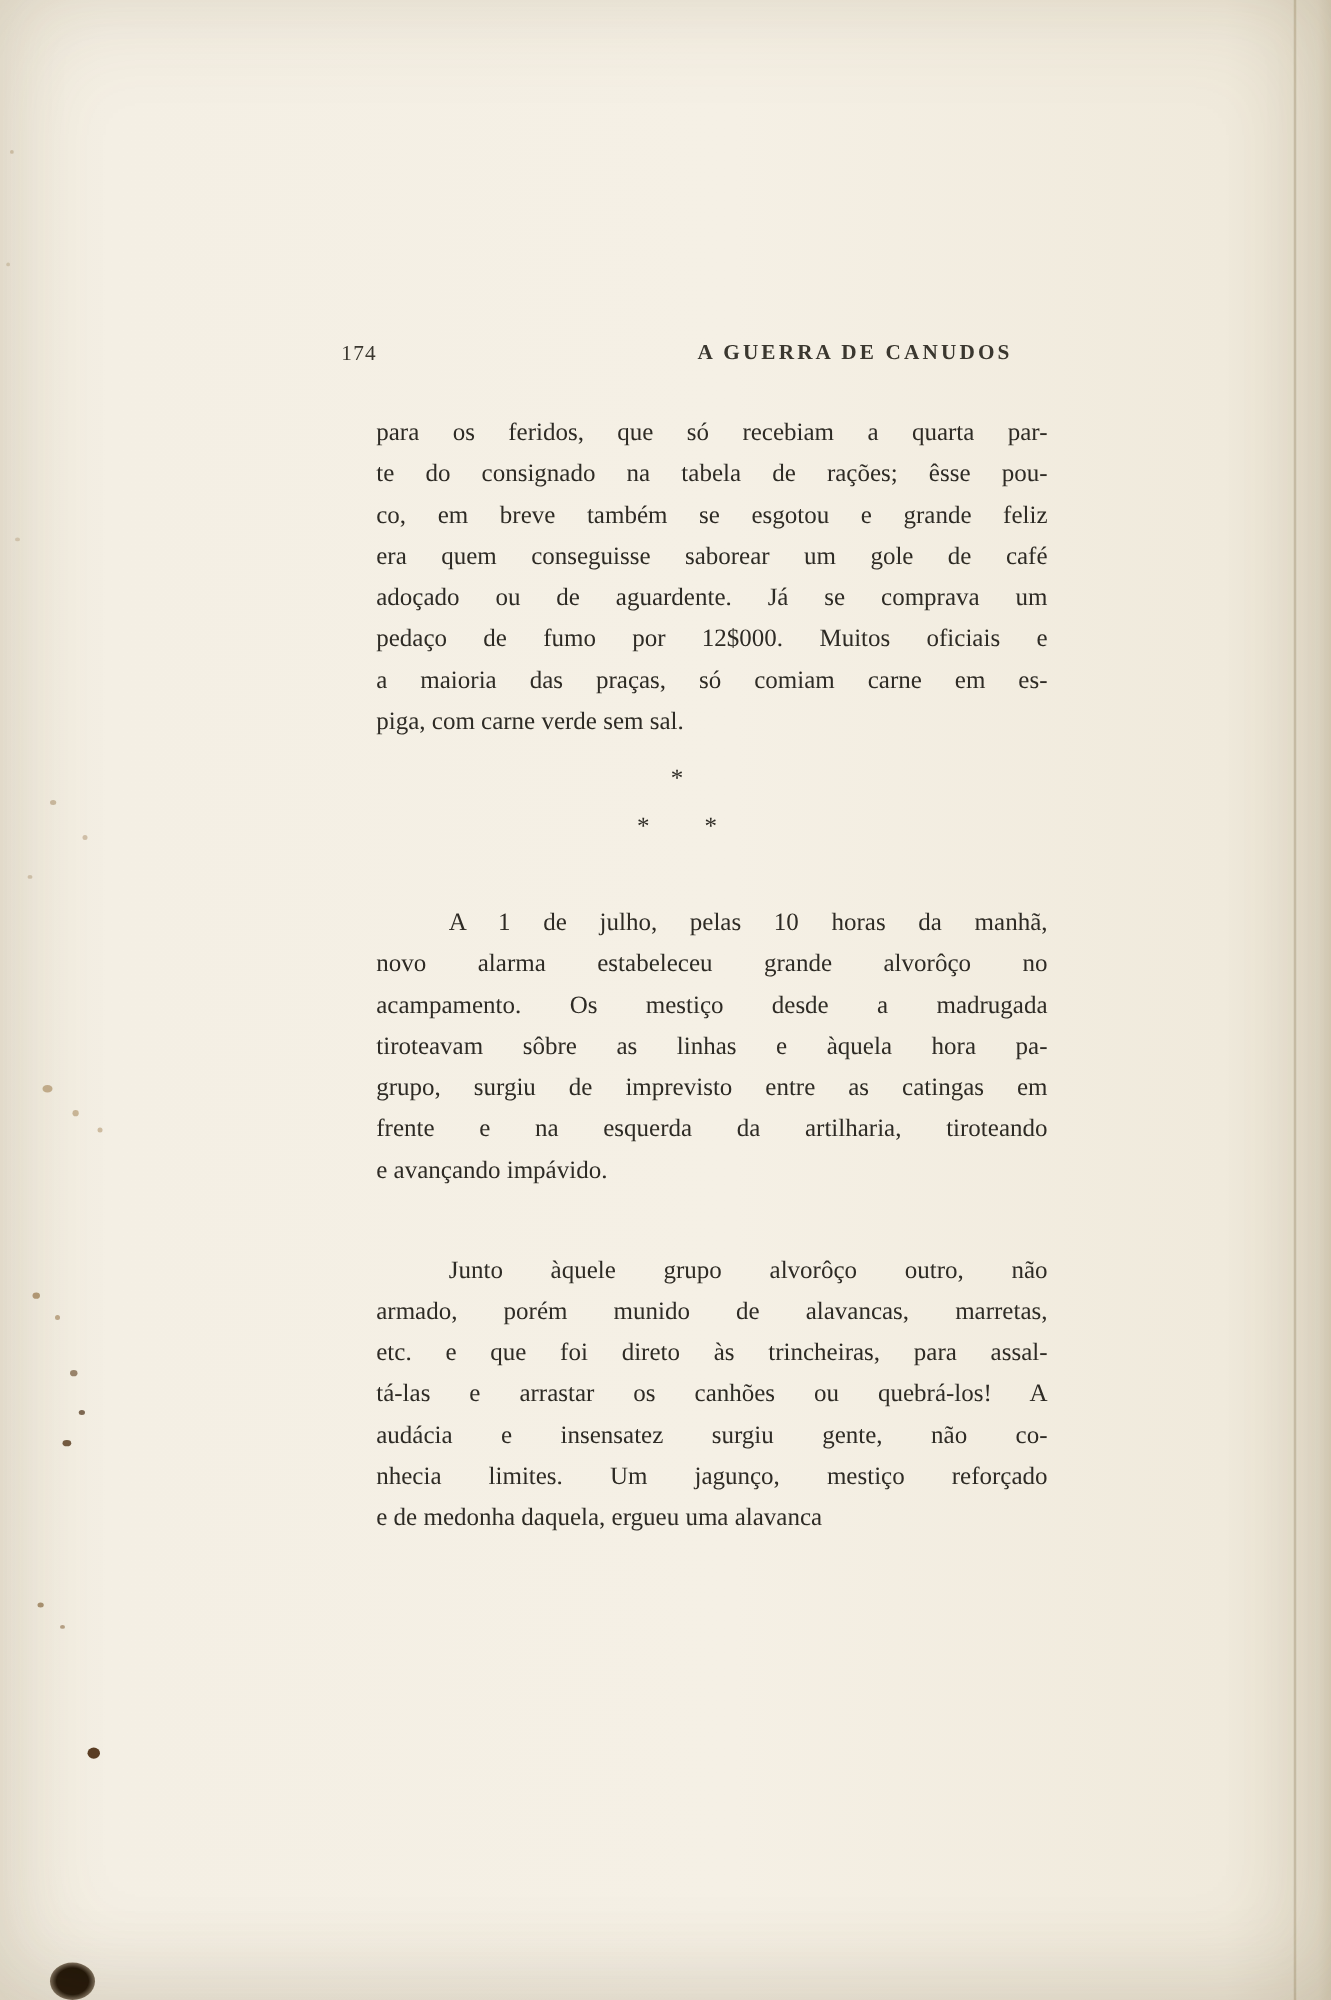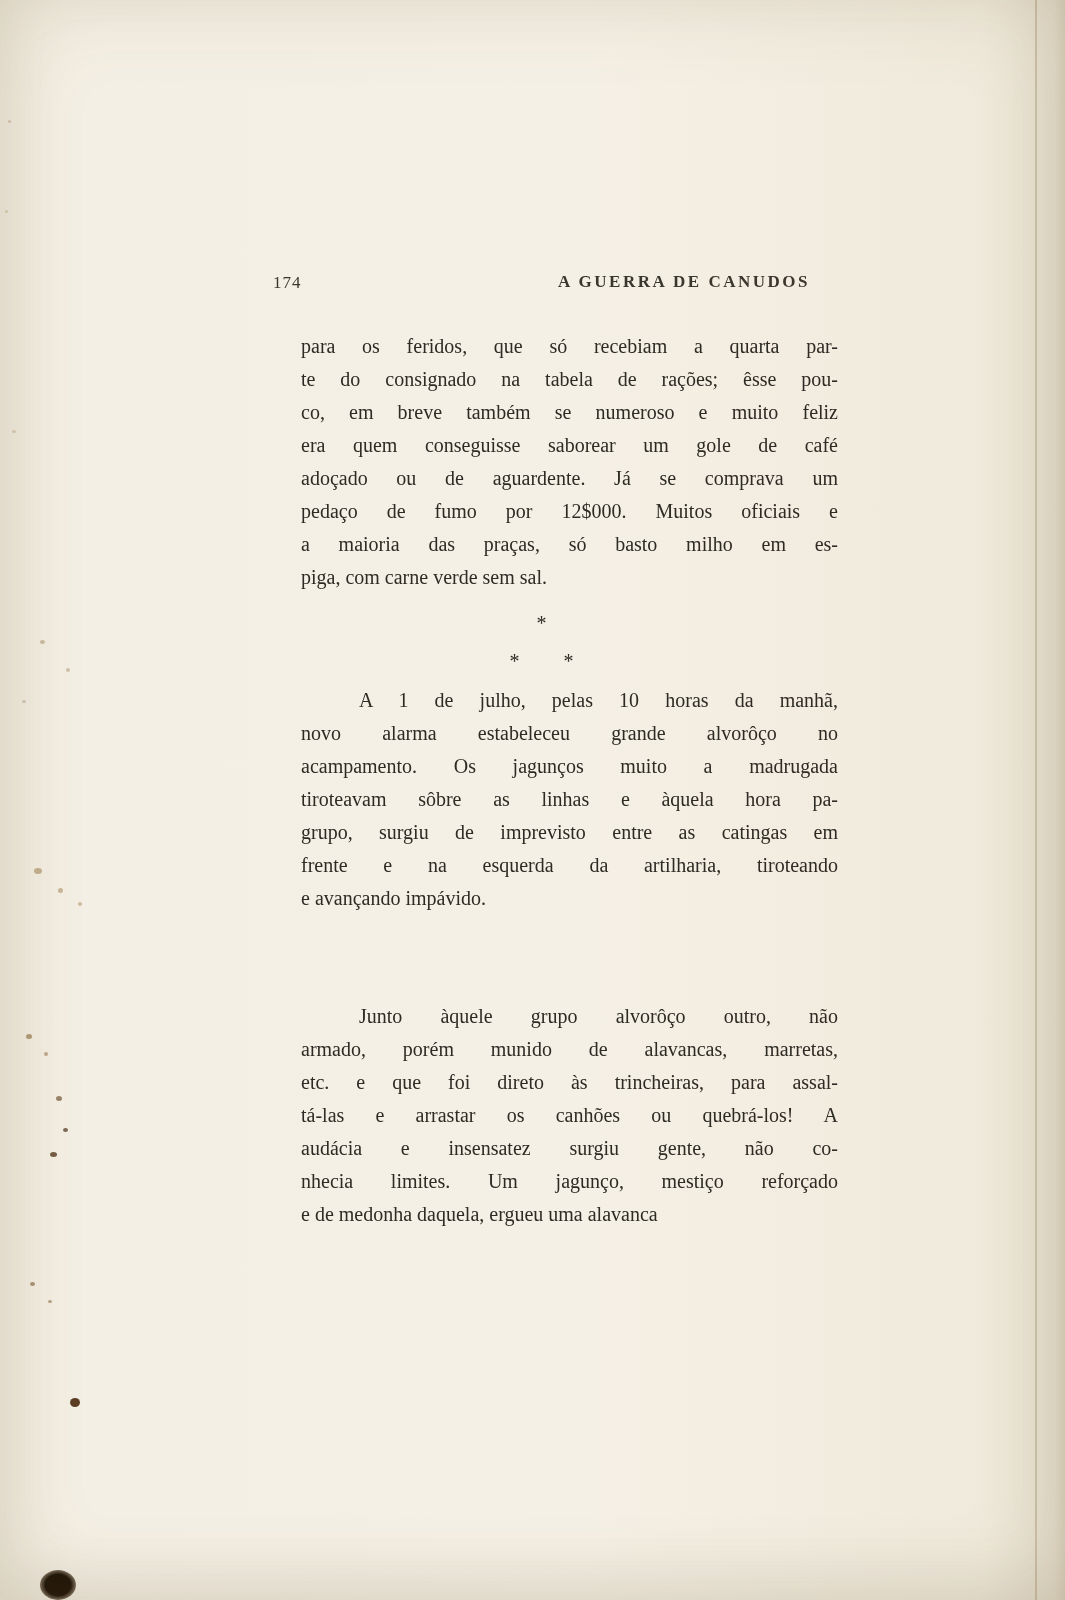--- a/index.html
+++ b/index.html
@@ -33,21 +33,21 @@
   }
   .running-title {
     font-size: 17px; font-weight: 700; letter-spacing: 2.5px; color: #3a372f;
     white-space: nowrap;
   }
   .textcol {
     position: absolute; left: 273px; width: 537px;
     font-size: 20px; line-height: 33px; color: #2e2b25; margin-left: 28px;
   }
   .p1 { top: 330px; }
-  .p2 { top: 684px; }
+  .p2 { top: 722px; }
   .p3 { top: 1000px; }
   .line { text-align: justify; text-align-last: justify; }
   .line.last { text-align-last: left; }
   .line.indent { text-indent: 58px; }
   .separator {
     position: absolute; left: 273px; top: 612px; width: 537px;
     text-align: center; color: #2e2b25;
   }
   .star-row { height: 22px; line-height: 22px; font-size: 20px; }
   .star-row.two { margin-top: 16px; }
@@ -80,41 +80,41 @@
 <div class="page">
 
   <div class="header-row">
     <span class="pagenum">174</span>
     <span class="running-title">A GUERRA DE CANUDOS</span>
   </div>
 
   <div class="textcol p1">
       <div class="line">para os feridos, que só recebiam a quarta par-</div>
       <div class="line">te do consignado na tabela de rações; êsse pou-</div>
-      <div class="line">co, em breve também se numeroso e muito feliz</div>
+      <div class="line">co, em breve também se esgotou e grande feliz</div>
       <div class="line">era quem conseguisse saborear um gole de café</div>
       <div class="line">adoçado ou de aguardente. Já se comprava um</div>
       <div class="line">pedaço de fumo por 12$000. Muitos oficiais e</div>
-      <div class="line">a maioria das praças, só basto milho em es-</div>
+      <div class="line">a maioria das praças, só comiam carne em es-</div>
       <div class="line last">piga, com carne verde sem sal.</div>
     </div>
 
   <div class="separator">
     <div class="star-row">
       <span class="star">*</span>
     </div>
     <div class="star-row two">
       <span class="star">*</span><span class="star">*</span>
     </div>
   </div>
 
   <div class="textcol p2">
       <div class="line indent">A 1 de julho, pelas 10 horas da manhã,</div>
       <div class="line">novo alarma estabeleceu grande alvorôço no</div>
-      <div class="line">acampamento. Os jagunços muito a madrugada</div>
+      <div class="line">acampamento. Os mestiço desde a madrugada</div>
       <div class="line">tiroteavam sôbre as linhas e àquela hora pa-</div>
       <div class="line">grupo, surgiu de imprevisto entre as catingas em</div>
       <div class="line">frente e na esquerda da artilharia, tiroteando</div>
       <div class="line last">e avançando impávido.</div>
     </div>
 
   <div class="textcol p3">
       <div class="line indent">Junto àquele grupo alvorôço outro, não</div>
       <div class="line">armado, porém munido de alavancas, marretas,</div>
       <div class="line">etc. e que foi direto às trincheiras, para assal-</div>

